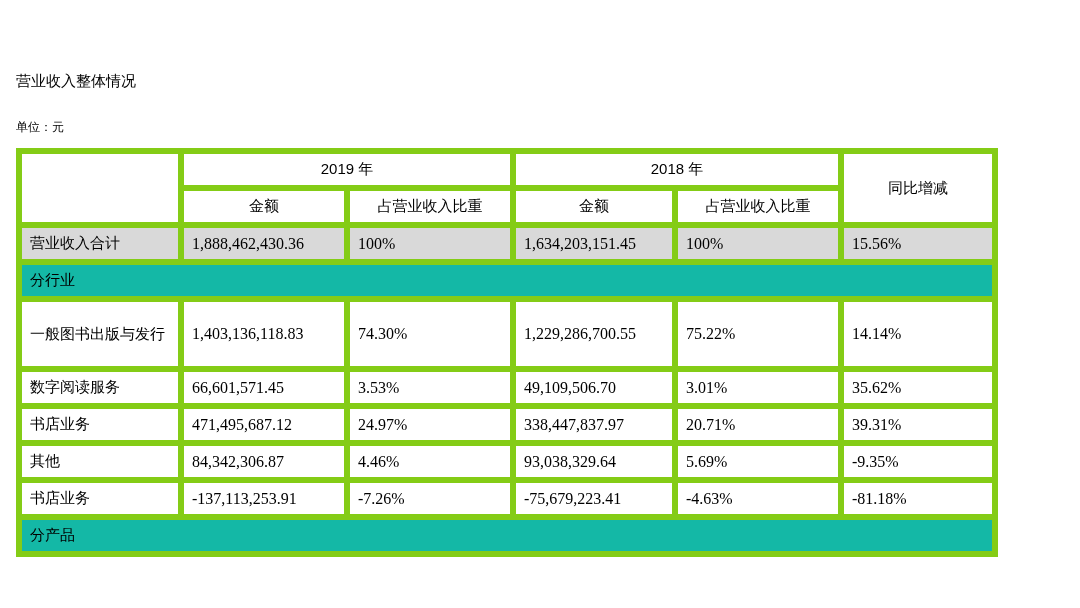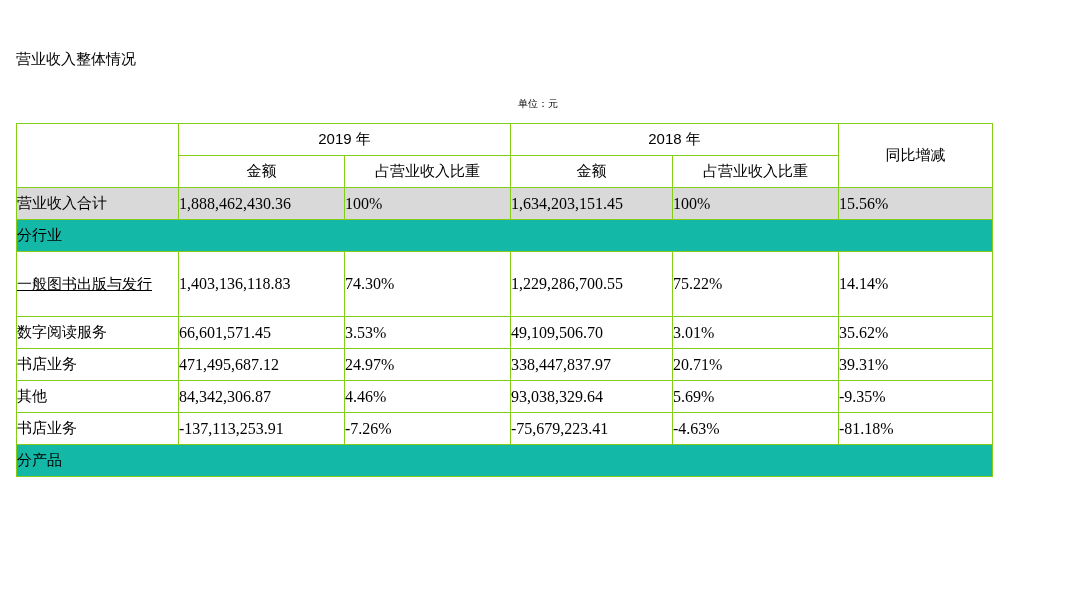--- a/index.html
+++ b/index.html
@@ -25,40 +25,40 @@
     font-family: "Liberation Sans", "DejaVu Sans", sans-serif;
     font-weight: bold;
     font-size: 19px;
     letter-spacing: 0.5px;
     margin: 6px 0 0 0;
     padding-top: 4px;
   }
   .subtitle {
     font-family: "Liberation Sans", "DejaVu Sans", sans-serif;
     font-size: 15px;
-    margin-top: 50px;
+    margin-top: 72px;
   }
   .unit-line {
     font-family: "Liberation Sans", "DejaVu Sans", sans-serif;
-    font-size: 10px;
-    text-align: center;
+    font-size: 12px;
+    text-align: left;
     margin-top: 28px;
     margin-right: 4px;
   }
   table.fin {
     border-collapse: collapse;
     width: 976px;
     margin-top: 12px;
     table-layout: fixed;
     font-family: "Liberation Sans", "DejaVu Sans", sans-serif;
     font-size: 15px;
   }
   table.fin td, table.fin th {
-    border: 1px solid #84cc16;
-    padding: 6px 0;
+    border: 6px solid #84cc16;
+    padding: 6px 8px;
     vertical-align: middle;
     font-weight: normal;
   }
   .c-head {
     text-align: center;
   }
   .num {
     font-family: Liberation Serif, serif;
     font-size: 16px;
   }
@@ -71,21 +71,20 @@
   }
   .row-total td {
     background: #d9d9d9;
     font-weight: normal;
   }
   .row-section td {
     background: #14b8a6;
   }
   .indent {
     padding-left: 16px;
-    text-decoration: underline;
   }
   .col-a { width: 162px; }
   .col-b { width: 166px; }
   .col-c { width: 166px; }
   .col-d { width: 162px; }
   .col-e { width: 166px; }
   .col-f { width: 154px; }
   .tall td { height: 52px; }
 </style>
 </head>

